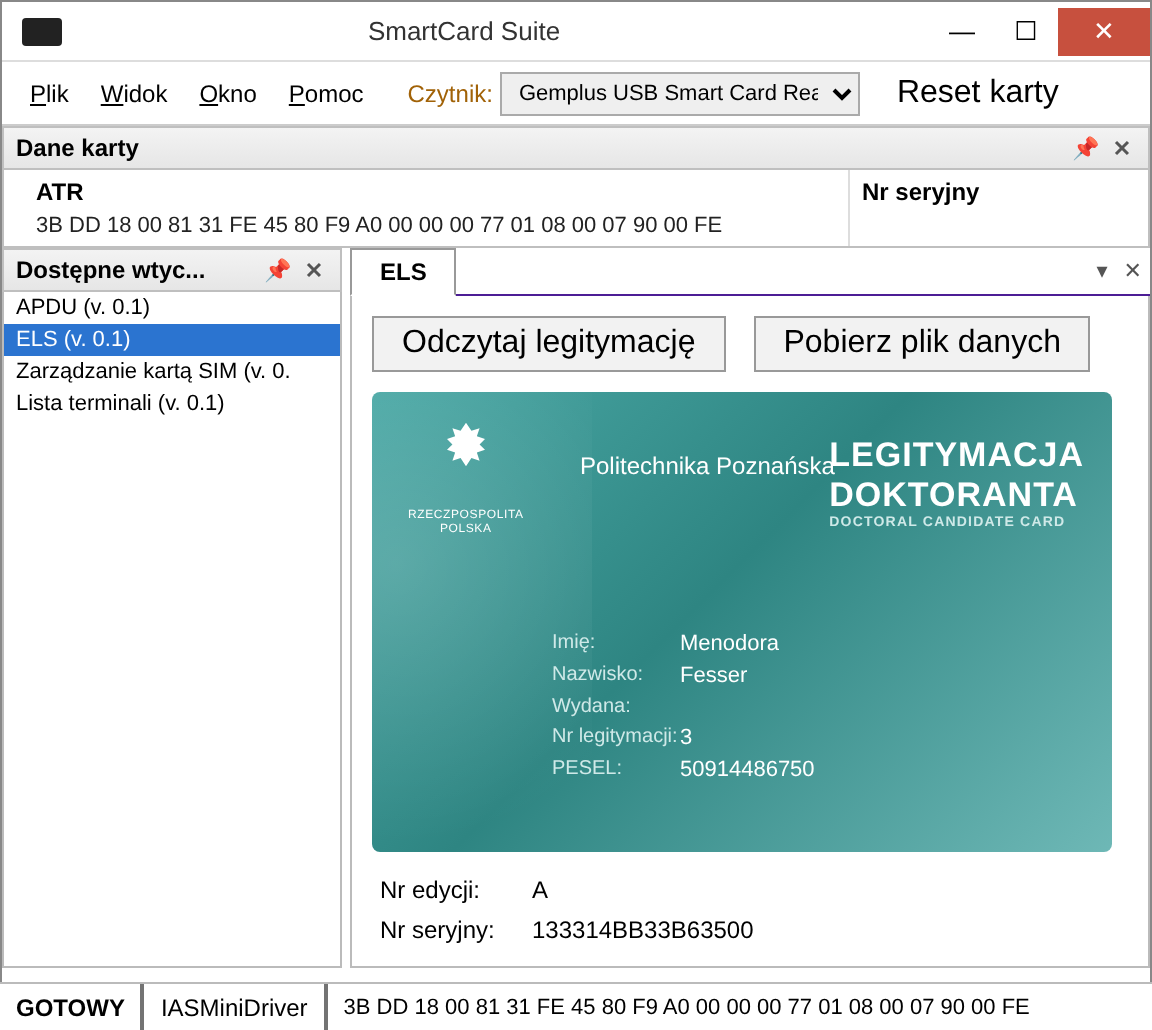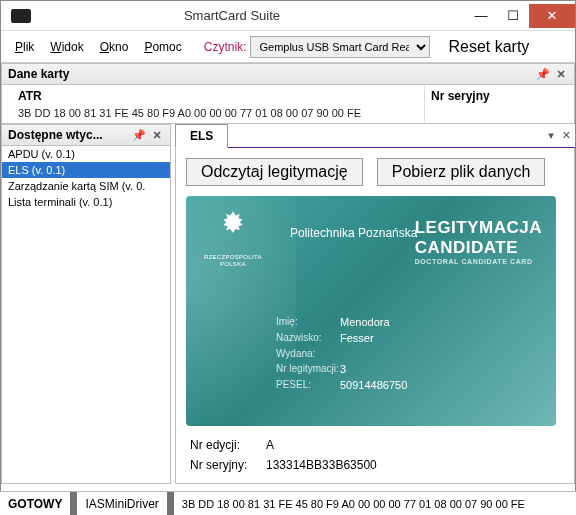--- a/index.html
+++ b/index.html
@@ -6,21 +6,21 @@
 body { background: #fff; width: 576px; height: 515px; overflow: hidden; border: 1px solid #888; }
 .titlebar { height: 30px; background: #fff; display: flex; align-items: center; border-bottom: 1px solid #ddd; }
 .titlebar .icon { width: 20px; height: 14px; background: #222; margin: 0 8px 0 10px; border-radius: 2px; }
 .titlebar .title { flex: 1; text-align: center; font-size: 13px; color: #333; margin-left: -40px; }
 .win-btns { display: flex; }
 .win-btn { width: 32px; height: 24px; display: flex; align-items: center; justify-content: center; font-size: 13px; }
 .win-btn.close { background: #c7503e; color: #fff; width: 46px; }
 .menubar { height: 32px; display: flex; align-items: center; padding: 0 8px; gap: 4px; border-bottom: 1px solid #ccc; }
 .menu-item { font-size: 12px; padding: 4px 6px; }
 .menu-item u { text-decoration: underline; }
-.reader-label { font-size: 12px; color: #be185d; margin-left: 12px; }
+.reader-label { font-size: 12px; color: #a16207; margin-left: 12px; }
 .reader-sel { font-size: 11px; border: 1px solid #aaa; padding: 2px 4px; width: 180px; height: 22px; }
 .reset-btn { font-size: 16px; margin-left: 6px; padding: 2px 8px; }
 .pane-hdr { background: linear-gradient(#f3f3f3,#e6e6e6); border: 1px solid #bfbfbf; font-size: 12px; font-weight: bold; padding: 3px 6px; display: flex; align-items: center; }
 .pane-hdr .spacer { flex: 1; }
 .pin-ico, .x-ico { width: 14px; height: 14px; display: inline-flex; align-items: center; justify-content: center; font-size: 11px; color: #555; margin-left: 4px; cursor: pointer; }
 .dane-body { display: flex; border-left: 1px solid #bfbfbf; border-right: 1px solid #bfbfbf; border-bottom: 1px solid #bfbfbf; }
 .dane-left { flex: 1; padding: 4px 16px; }
 .dane-right { width: 150px; padding: 4px 6px; border-left: 1px solid #ddd; }
 .dane-label { font-size: 12px; font-weight: bold; margin-bottom: 4px; }
 .dane-val { font-size: 11px; color: #222; }
@@ -48,21 +48,21 @@
 .legit-2 { font-size: 17px; font-weight: bold; letter-spacing: 0.5px; }
 .legit-3 { font-size: 7px; font-weight: bold; letter-spacing: 0.6px; color: #cfe9e8; }
 .fields { position: absolute; left: 90px; top: 120px; font-size: 11px; }
 .fld-row { display: flex; margin-bottom: 4px; }
 .fld-lbl { width: 64px; color: #cfe9e8; font-size: 10px; }
 .fld-val { color: #fff; font-size: 11px; }
 .foot-rows { margin-top: 12px; font-size: 12px; }
 .foot-row { display: flex; margin-bottom: 6px; }
 .foot-lbl { width: 80px; padding-left: 4px; }
 .statusbar { position: absolute; bottom: 0; left: 0; right: 0; height: 24px; border-top: 1px solid #bbb; display: flex; align-items: center; font-size: 12px; background: #fff; }
-.status-cell { padding: 0 8px; border-right: 7px solid #737373; height: 100%; display: flex; align-items: center; }
+.status-cell { padding: 0 8px; border-right: 2px solid #737373; height: 100%; display: flex; align-items: center; }
 .status-cell.bold { font-weight: bold; }
 .status-cell.atr { font-size: 11px; flex: 1; border-right: none; }
 </style>
 </head>
 <body>
 
 <div class="titlebar">
   <div class="icon"></div>
   <div class="title">SmartCard Suite</div>
   <div class="win-btns">
@@ -135,21 +135,21 @@
               <path fill="#fff" d="M12 1l2 3 3-1-1 3 3 1-2 2 2 2-3 1 1 3-3-1-2 3-2-3-3 1 1-3-3-1 2-2-2-2 3-1-1-3 3 1z"></path>
             </svg>
           <div class="emblem-txt">
             <div>RZECZPOSPOLITA</div>
             <div>POLSKA</div>
           </div>
         </div>
         <div class="uni">Politechnika Poznańska</div>
         <div class="legit">
           <div class="legit-1">LEGITYMACJA</div>
-          <div class="legit-2">CANDIDATE</div>
+          <div class="legit-2">DOKTORANTA</div>
           <div class="legit-3">DOCTORAL CANDIDATE CARD</div>
         </div>
         <div class="fields">
           <div class="fld-row">
               <span class="fld-lbl">Imię:</span>
               <span class="fld-val">Menodora</span>
             </div>
           <div class="fld-row">
               <span class="fld-lbl">Nazwisko:</span>
               <span class="fld-val">Fesser</span>

